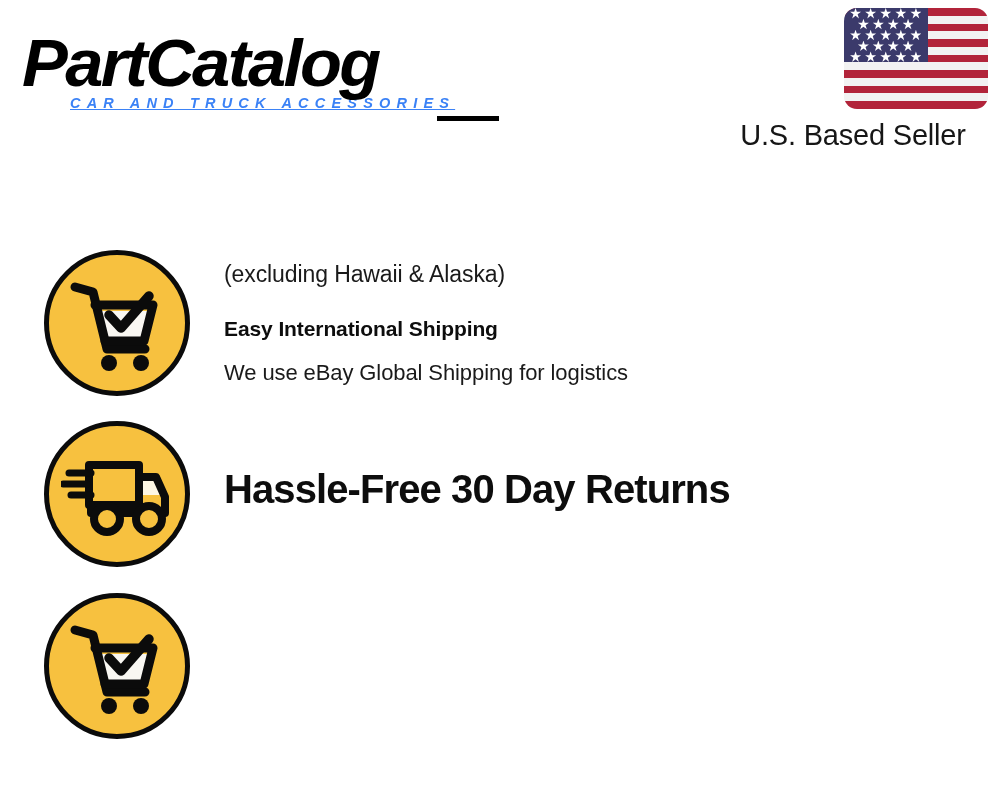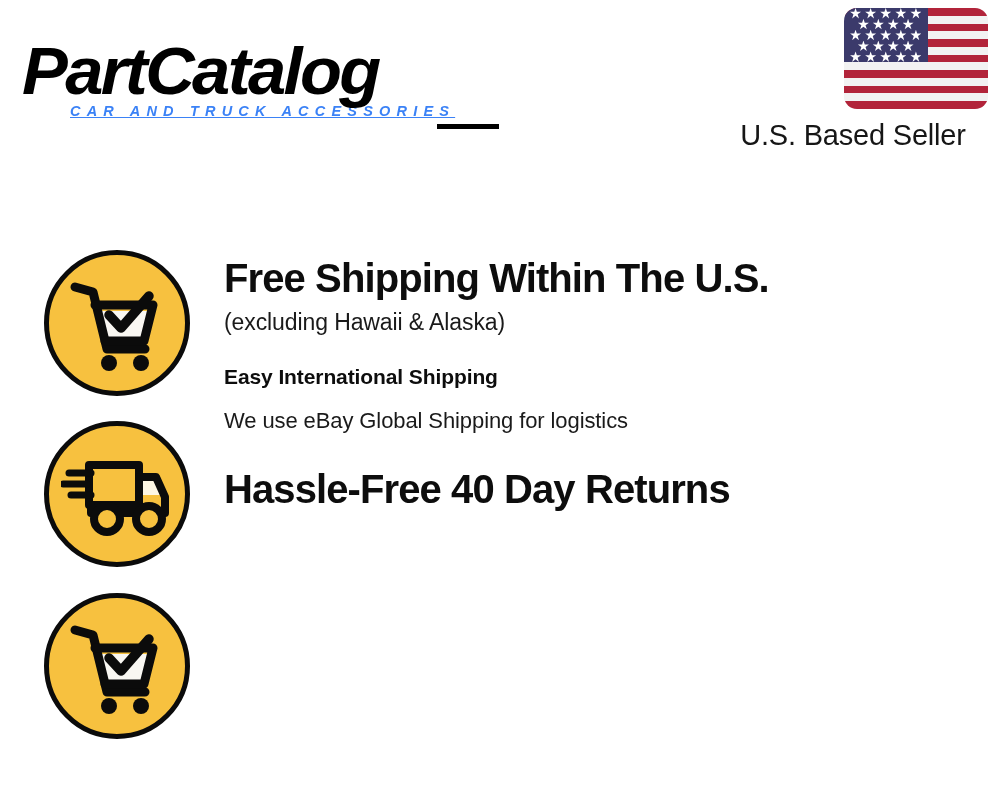--- a/index.html
+++ b/index.html
@@ -14,21 +14,21 @@
     overflow: hidden;
     font-family: "Liberation Sans", sans-serif;
     color: #111111;
     -webkit-font-smoothing: antialiased;
   }
 
   
   .brand-logo {
     position: absolute;
     left: 22px;
-    top: 36px;
+    top: 28px;
     width: 470px;
     height: 96px;
   }
   .brand-wordmark {
     font-family: "Liberation Sans", sans-serif;
     font-weight: 700;
     font-style: italic;
     font-size: 66px;
     letter-spacing: -2.5px;
     line-height: 70px;
@@ -272,42 +272,41 @@
       <svg width="104" height="96" viewBox="0 0 104 96" aria-hidden="true">
         <polygon points="32,36 84,36 76,68 40,68" fill="#f9f7f2"></polygon>
         <path d="M10 12 L28 17 L42 74 L80 74" fill="none" stroke="#0b0b0b" stroke-width="9" stroke-linecap="round" stroke-linejoin="round"></path>
         <path d="M30 30 L88 30 L79 66 L40 66" fill="none" stroke="#0b0b0b" stroke-width="9" stroke-linecap="round" stroke-linejoin="round"></path>
         <path d="M44 40 L56 53 L84 21" fill="none" stroke="#0b0b0b" stroke-width="9.5" stroke-linecap="round" stroke-linejoin="round"></path>
         <circle cx="44" cy="88" r="8" fill="#0b0b0b"></circle>
         <circle cx="76" cy="88" r="8" fill="#0b0b0b"></circle>
       </svg>
     </div>
     <div class="feature-text">
-      <div class="feature-title">Free Shipping Within The U.S.</div>
       <div class="feature-sub">(excluding Hawaii &amp; Alaska)</div>
       <div class="feature-sub2">Easy International Shipping</div>
       <div class="feature-sub3">We use eBay Global Shipping for logistics</div>
     </div>
   </div>
 
   <div class="feature row2">
     <div class="badge-circle">
       <svg width="112" height="86" viewBox="0 0 112 86" aria-hidden="true">
         <polygon points="78,26 94,26 99,44 78,44" fill="#fdf6e3"></polygon>
         <rect x="28" y="14" width="50" height="40" fill="none" stroke="#0b0b0b" stroke-width="8" stroke-linejoin="round"></rect>
         <path d="M78 26 L95 26 L104 46 L104 62 L30 62 L30 54" fill="none" stroke="#0b0b0b" stroke-width="8" stroke-linejoin="round" stroke-linecap="round"></path>
         <line x1="8" y1="22" x2="30" y2="22" stroke="#0b0b0b" stroke-width="7" stroke-linecap="round"></line>
         <line x1="2" y1="33" x2="26" y2="33" stroke="#0b0b0b" stroke-width="7" stroke-linecap="round"></line>
         <line x1="10" y1="44" x2="30" y2="44" stroke="#0b0b0b" stroke-width="7" stroke-linecap="round"></line>
         <circle cx="46" cy="68" r="13" fill="#f7c13f" stroke="#0b0b0b" stroke-width="8"></circle>
         <circle cx="88" cy="68" r="13" fill="#f7c13f" stroke="#0b0b0b" stroke-width="8"></circle>
       </svg>
     </div>
     <div class="feature-text">
-      <div class="feature-title">Hassle-Free 40 Day Returns</div>
+      <div class="feature-title">Hassle-Free 30 Day Returns</div>
     </div>
   </div>
 
   <div class="feature row3">
     <div class="badge-circle">
       <svg width="104" height="96" viewBox="0 0 104 96" aria-hidden="true">
         <polygon points="32,36 84,36 76,68 40,68" fill="#f9f7f2"></polygon>
         <path d="M10 12 L28 17 L42 74 L80 74" fill="none" stroke="#0b0b0b" stroke-width="9" stroke-linecap="round" stroke-linejoin="round"></path>
         <path d="M30 30 L88 30 L79 66 L40 66" fill="none" stroke="#0b0b0b" stroke-width="9" stroke-linecap="round" stroke-linejoin="round"></path>
         <path d="M44 40 L56 53 L84 21" fill="none" stroke="#0b0b0b" stroke-width="9.5" stroke-linecap="round" stroke-linejoin="round"></path>

